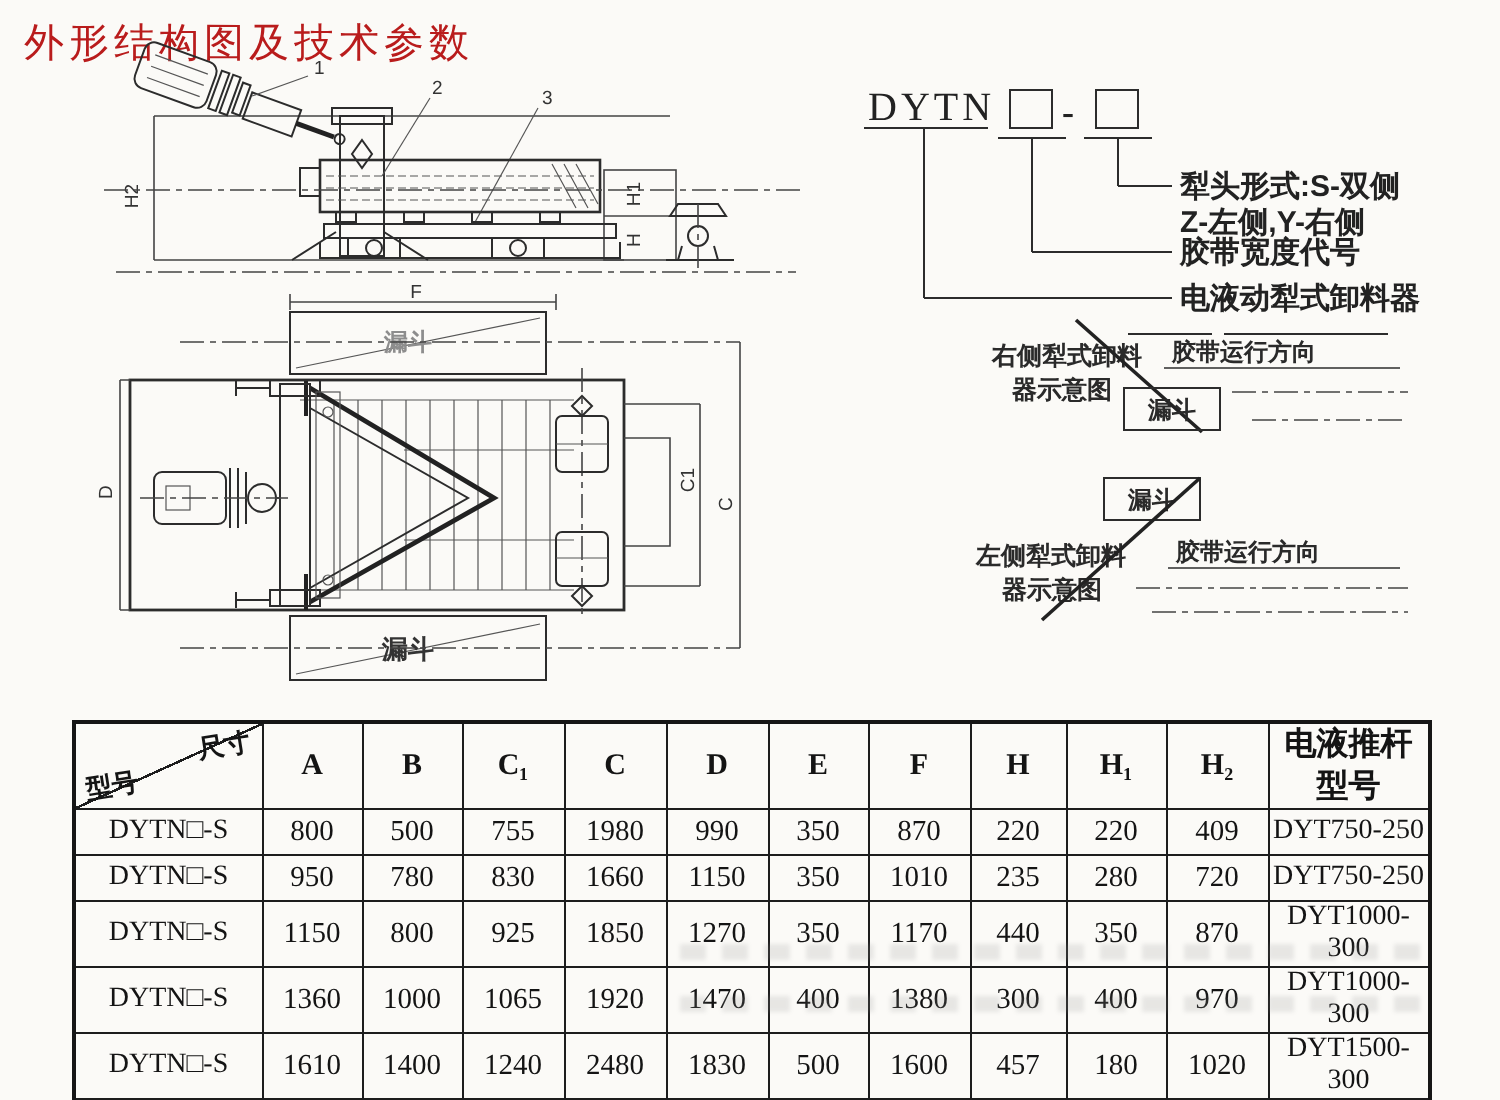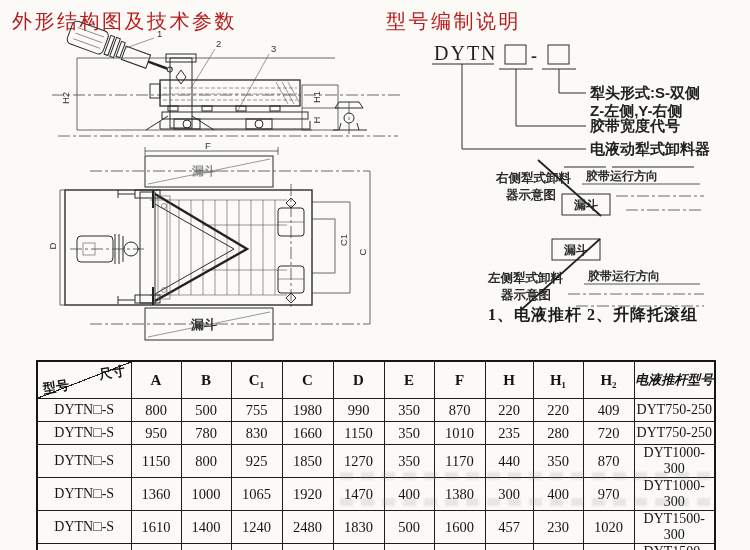--- a/index.html
+++ b/index.html
@@ -66,21 +66,20 @@
     background:repeating-linear-gradient(90deg,#8f8f8f 0 13px,transparent 13px 21px);
     opacity:.18;filter:blur(1px);
   }
 </style>
 </head>
 <body>
 
 <div class="page">
 
   <div class="heading" id="heading-structure">外形结构图及技术参数</div>
-  <div class="heading" id="heading-model">型号编制说明</div>
 
   <svg style="left:50px;top:28px;" width="355" height="120" viewBox="0 0 355 120">
 
     <path class="dim" d="M27,30 H285 M27,30 V102 M27,102 H262"></path>
     <text class="dimtext" transform="rotate(-90 19 70)" x="19" y="70" text-anchor="middle">H2</text>
 
     <rect class="dim" x="252" y="57" width="36" height="45"></rect>
     <path class="dim" d="M252,80 H288"></path>
     <text class="dimtext" transform="rotate(-90 270 69)" x="270" y="69" text-anchor="middle">H1</text>
     <text class="dimtext" transform="rotate(-90 270 92)" x="270" y="92" text-anchor="middle">H</text>
@@ -223,21 +222,20 @@
     <rect class="line" x="76" y="3" width="48" height="21"></rect>
     <text class="cjk-s" x="100" y="18" text-anchor="middle" style="font-size:12px;">漏斗</text>
     <text class="cjk-s" x="12" y="46">左侧犁式卸料</text>
     <text class="cjk-s" x="25" y="63">器示意图</text>
     <text class="cjk-s" x="112" y="44" style="font-size:12px;">胶带运行方向</text>
     <path class="line" d="M108,48 H224" style="stroke-width:0.8"></path>
     <path d="M124,3 L45,74" stroke="#222" stroke-width="1.8"></path>
     <path class="dashdot" d="M92,58 H228 M100,70 H228"></path>
   </svg>
 
-  <div class="legend">1、电液推杆  2、升降托滚组</div>
 
   <table class="spec">
     <colgroup>
       <col style="width:94px">
         <col style="width:50px">
         <col style="width:50px">
       <col style="width:51px">
         <col style="width:51px">
         <col style="width:51px">
       <col style="width:50px">
@@ -256,21 +254,21 @@
       <th>A</th>
           <th>B</th>
           <th>C₁</th>
           <th>C</th>
           <th>D</th>
           <th>E</th>
           <th>F</th>
           <th>H</th>
           <th>H₁</th>
           <th>H₂</th>
-          <th style="font-size: 13px; font-style: italic;">电液推杆型号</th>
+          <th style="font-size: 16px;">电液推杆型号</th>
         </tr>
     </thead>
     <tbody>
         <tr>
           <td style="font-size: 14px;">DYTN□-S</td>
           <td>800</td>
           <td>500</td>
           <td>755</td>
           <td>1980</td>
           <td>990</td>
@@ -326,21 +324,21 @@
         <tr>
           <td style="font-size: 14px;">DYTN□-S</td>
           <td>1610</td>
           <td>1400</td>
           <td>1240</td>
           <td>2480</td>
           <td>1830</td>
           <td>500</td>
           <td>1600</td>
           <td>457</td>
-          <td>230</td>
+          <td>180</td>
           <td>1020</td>
           <td style="font-size: 14px;">DYT1500-300</td>
         </tr>
         <tr>
           <td style="font-size: 14px;">DYTN□-S</td>
           <td>1810</td>
           <td>1400</td>
           <td>1375</td>
           <td>2750</td>
           <td>1930</td>

